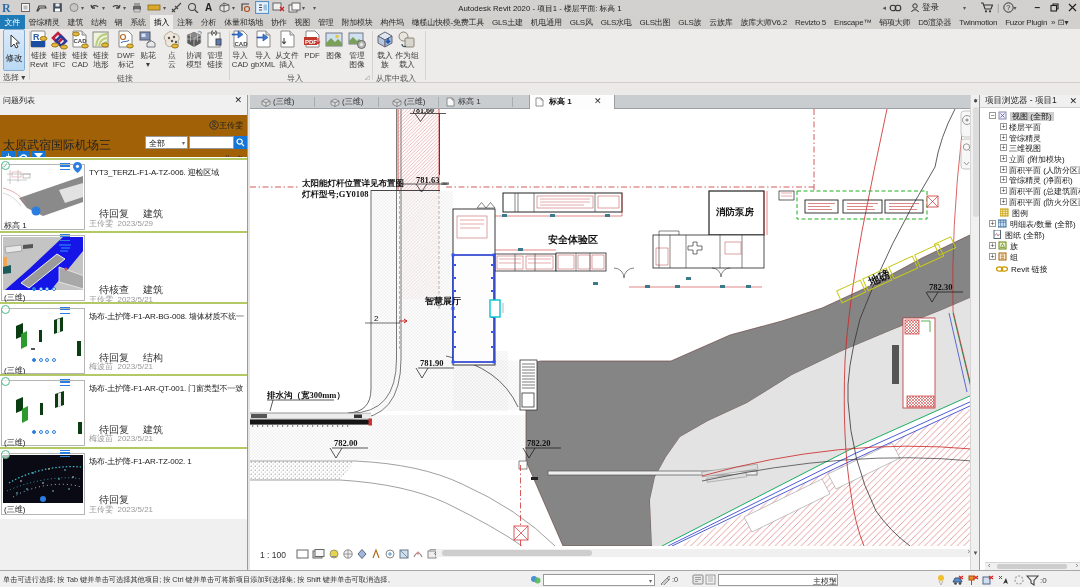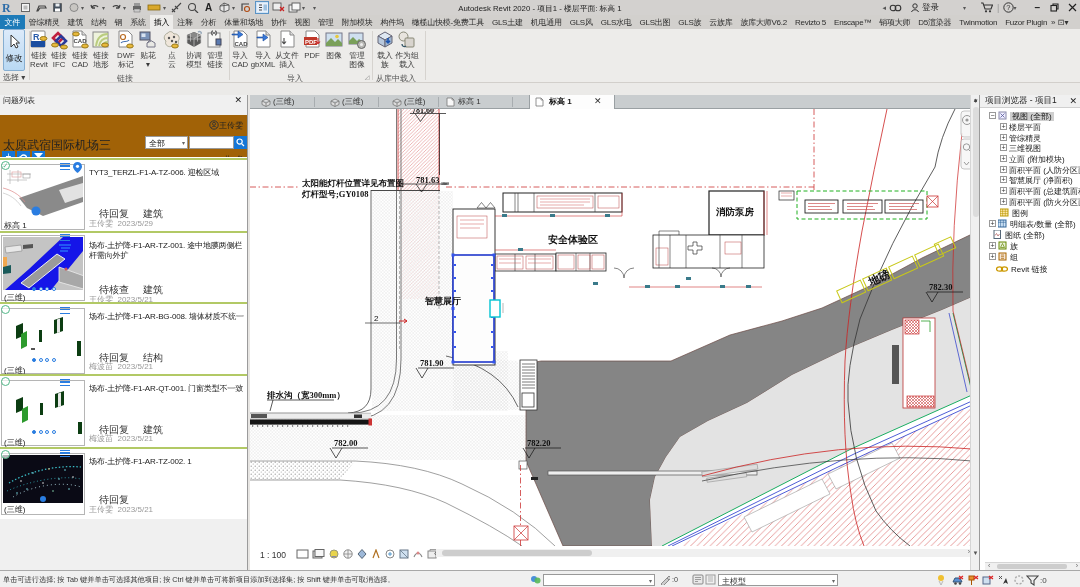--- a/index.html
+++ b/index.html
@@ -54,21 +54,21 @@
 .tic{margin-right:3px;vertical-align:-1px;}
 
 #canvas{left:250px;top:95px;width:722px;height:475px;background:#fff;}
 #ctabs{position:absolute;left:0;top:0;width:722px;height:14px;background:#c9cdcf;border-bottom:1px solid #9aa0a3;font-size:8px;color:#333;}
 .ctab{position:absolute;top:0;height:14px;line-height:13px;}
 .ctab.act{background:#fdfdfd;border-left:1px solid #9aa0a3;border-right:1px solid #9aa0a3;}
 #vscroll{left:970px;top:95px;width:9px;height:475px;background:#f0f0f0;border-left:1px solid #d5d5d5;}
 #viewbar{position:absolute;left:0;top:451px;width:722px;height:24px;background:#fff;font-size:8.5px;color:#333;}
 #hscroll{position:absolute;left:186px;top:454px;width:536px;height:8px;background:#f0f0f0;}
 
-#statusbar{left:0;top:570px;width:1080px;height:17px;background:#f0f0f0;border-top:1px solid #a8a8a8;font-size:7.2px;color:#333;}
+#statusbar{left:0;top:570px;width:1080px;height:17px;background:#f0f0f0;border-top:1px solid #a8a8a8;font-size:7.2px;color:#333;text-align:right;}
 </style>
 </head>
 <body>
 <div class="abs" id="titlebar">
  <div class="qat">
   <svg width="13" height="12" style="margin-right:4px">
         <text x="0" y="10" font-size="12" font-weight="bold" fill="#2e6da8" font-family="Liberation Serif">R</text>
       </svg>
   <span class="qi">
         <svg width="11" height="11">
@@ -382,21 +382,20 @@
    </svg></div>
    <div class="thcap" style="top:56px">(三维)</div>
         </div>
    <div class="ham" style="left:60px;top:1px"></div>
    <div class="dots">
           <div class="dot f"></div>
           <div class="dot"></div>
           <div class="dot"></div>
           <div class="dot"></div>
         </div>
-   <div class="ititle">场布-土护降-F1-AR-TZ-001. 途中地膜两侧栏杆需向外扩</div>
    <div class="istat" style="top:50px">待核查<span style="margin-left:14px">建筑</span></div>
    <div class="iauth" style="top:61px">王伶雯&nbsp; 2023/5/21</div>
   </div>
 
   <div class="lpitem" style="top:144.6px;height:72px">
    <div class="thumbbox">
           <div class="thumb"><svg width="80" height="53">
      <rect width="80" height="53" fill="#fff"></rect>
      <path d="M13 16 L20 13 V26 L13 29 Z" fill="#0c3d12"></path>
      <path d="M18 24 L24 21 V36 L18 39 Z" fill="#2d9a2d"></path>
@@ -800,21 +799,21 @@
  <div id="rp-title"><span style="position:absolute;left:-6px;top:2px;font-size:7px;color:#444">▾</span><span style="margin-left:5px">项目浏览器 - 项目1</span><span style="position:absolute;right:3px;top:1px;font-size:9px">✕</span></div>
  <div class="trow" style="top:16px;left:9px"><span class="texp">−</span><svg class="tic" width="9" height="9">
         <rect x="1" y="1" width="7" height="7" fill="#eef" stroke="#88a"></rect>
         <path d="M2.5 2.5 L6.5 6.5 M6.5 2.5 L2.5 6.5" stroke="#559" stroke-width=".8"></path>
       </svg><span style="background:#cfcfcf;padding:0 2px">视图 (全部)</span></div>
  <div class="trow" style="top:27px;left:20px"><span class="texp">+</span><span>楼层平面</span></div>
  <div class="trow" style="top:37.5px;left:20px"><span class="texp">+</span><span>管综精灵</span></div>
  <div class="trow" style="top:48px;left:20px"><span class="texp">+</span><span>三维视图</span></div>
  <div class="trow" style="top:58.5px;left:20px"><span class="texp">+</span><span>立面 (附加模块)</span></div>
  <div class="trow" style="top:69.5px;left:20px"><span class="texp">+</span><span>面积平面 (人防分区面</span></div>
- <div class="trow" style="top:80px;left:20px"><span class="texp">+</span><span>智慧展厅 (净面积)</span></div>
+ <div class="trow" style="top:80px;left:20px"><span class="texp">+</span><span>管综精灵 (净面积)</span></div>
  <div class="trow" style="top:91px;left:20px"><span class="texp">+</span><span>面积平面 (总建筑面积</span></div>
  <div class="trow" style="top:102px;left:20px"><span class="texp">+</span><span>面积平面 (防火分区面</span></div>
  <div class="trow" style="top:113px;left:20px"><svg class="tic" width="9" height="9">
         <rect x="0" y="1" width="8" height="7" fill="#ffe9b0" stroke="#b90"></rect>
         <path d="M0 3.3 H8 M0 5.6 H8 M2.6 1 V8 M5.3 1 V8" stroke="#b90" stroke-width=".6"></path>
       </svg><span>图例</span></div>
  <div class="trow" style="top:124px;left:9px"><span class="texp">+</span><svg class="tic" width="9" height="9">
         <rect x="0" y="1" width="8" height="7" fill="#cfe4f7" stroke="#369"></rect>
         <path d="M0 3.3 H8 M2.6 1 V8 M5.3 1 V8" stroke="#369" stroke-width=".6"></path>
       </svg><span>明细表/数量 (全部)</span></div>

